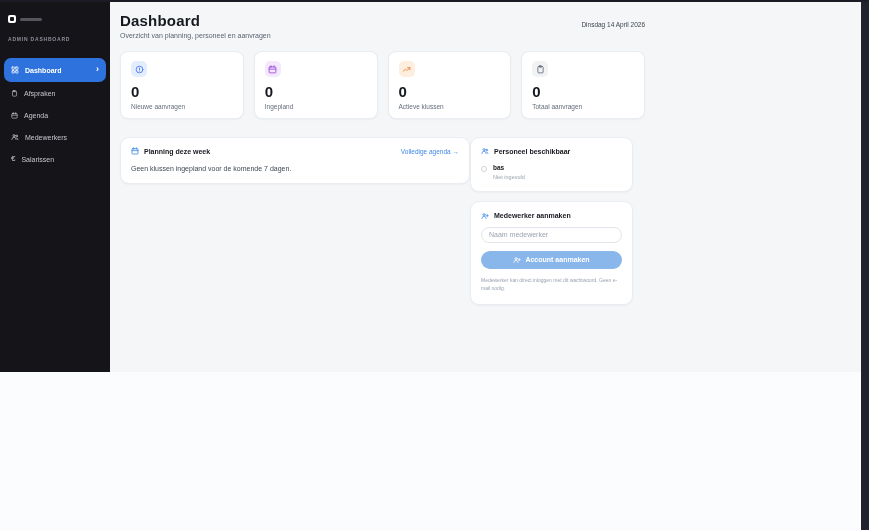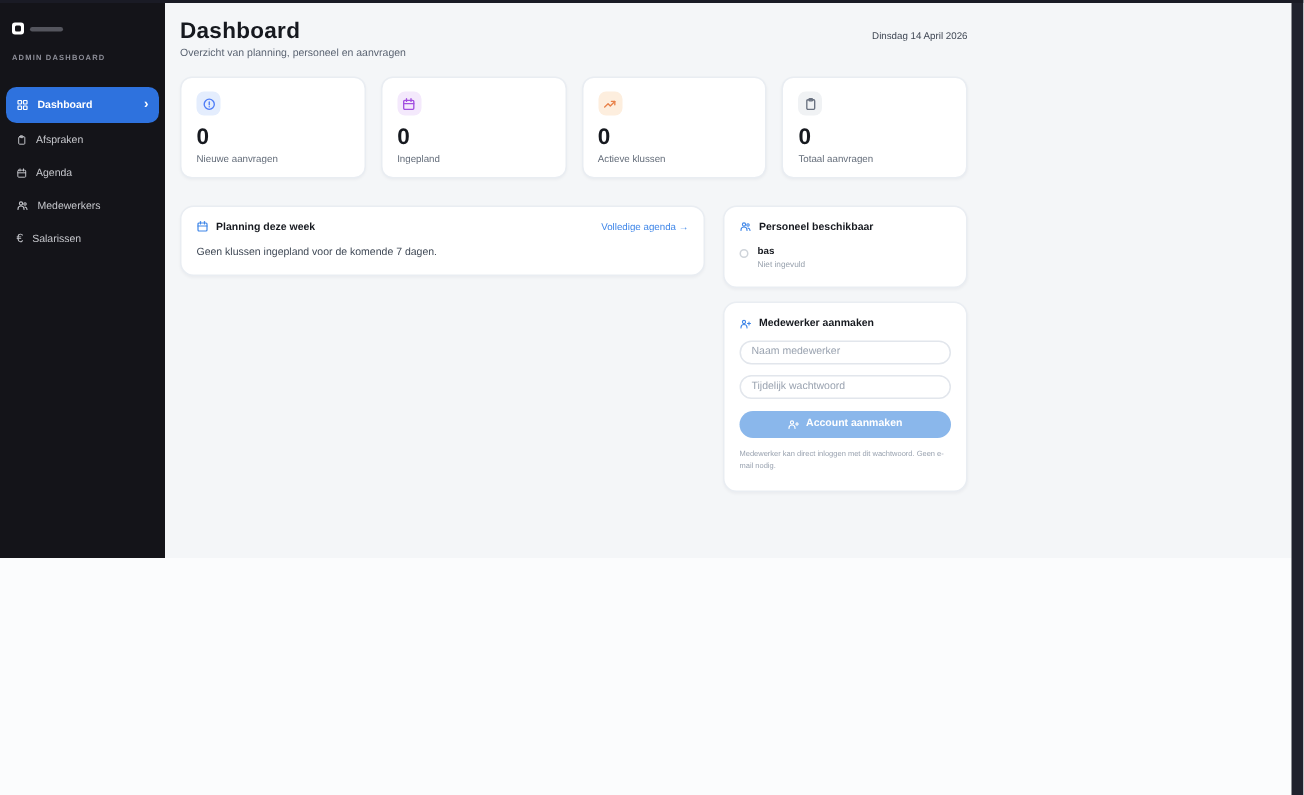--- a/index.html
+++ b/index.html
@@ -34,21 +34,21 @@
   .subtitle { font-size:7px; color:#5b6472; margin-top:3px; }
   .date { font-size:6.5px; color:#3e4653; padding-top:9px; white-space:nowrap; }
 
   .stats { display:grid; grid-template-columns:repeat(4,1fr); gap:10px; margin-top:12px; }
   .stat-card { background:#fff; border:1px solid #e9edf2; border-radius:8px; padding:9px 10px; height:68px;
                box-shadow:0 1px 2px rgba(16,24,40,0.04); }
   .badge { width:16px; height:16px; border-radius:5px; display:flex; align-items:center; justify-content:center; }
   .stat-value { font-size:15px; font-weight:bold; color:#16191f; margin-top:7px; line-height:1; }
   .stat-label { font-size:6.5px; color:#646d7a; margin-top:4px; }
 
-  .row2 { display:grid; grid-template-columns:350px 163px; gap:12px; margin-top:18px; align-items:start; }
+  .row2 { display:grid; grid-template-columns:350px 163px; margin-top:18px; align-items:start; }
   .card { background:#fff; border:1px solid #e9edf2; border-radius:9px; box-shadow:0 1px 2px rgba(16,24,40,0.04); }
   .card-head { display:flex; align-items:center; gap:5px; }
   .card-title { font-size:7px; font-weight:bold; color:#16191f; }
   .link { margin-left:auto; font-size:6.5px; color:#3f86e8; cursor:pointer; white-space:nowrap; }
 
   .planning-card { padding:9px 10px 11px; }
   .planning-empty { font-size:7px; color:#3f4855; margin-top:10px; }
 
   .personnel-card { padding:9px 10px 11px; }
   .person-row { display:flex; align-items:flex-start; gap:6px; margin-top:9px; }
@@ -218,21 +218,20 @@
             <div class="card-head">
               <svg class="icon-blue" width="8" height="8" viewBox="0 0 24 24" fill="none" stroke="currentColor" stroke-width="2.2" stroke-linecap="round" stroke-linejoin="round">
                   <circle cx="9" cy="8" r="3.2"></circle>
                   <path d="M3 20v-1a6 6 0 0 1 12 0v1"></path>
                   <line x1="16" y1="11" x2="22" y2="11"></line>
                   <line x1="19" y1="8" x2="19" y2="14"></line>
                 </svg>
               <span class="card-title">Medewerker aanmaken</span>
             </div>
             <input class="input" type="text" placeholder="Naam medewerker" style="">
-            <input class="input" type="text" placeholder="Tijdelijk wachtwoord" style="">
             <button class="submit">
               <svg width="8" height="8" viewBox="0 0 24 24" fill="none" stroke="currentColor" stroke-width="2.2" stroke-linecap="round" stroke-linejoin="round">
                   <circle cx="9" cy="8" r="3.2"></circle>
                   <path d="M3 20v-1a6 6 0 0 1 12 0v1"></path>
                   <line x1="16" y1="11" x2="22" y2="11"></line>
                   <line x1="19" y1="8" x2="19" y2="14"></line>
                 </svg>
               <span>Account aanmaken</span>
             </button>
             <div class="note">Medewerker kan direct inloggen met dit wachtwoord. Geen e-mail nodig.</div>

